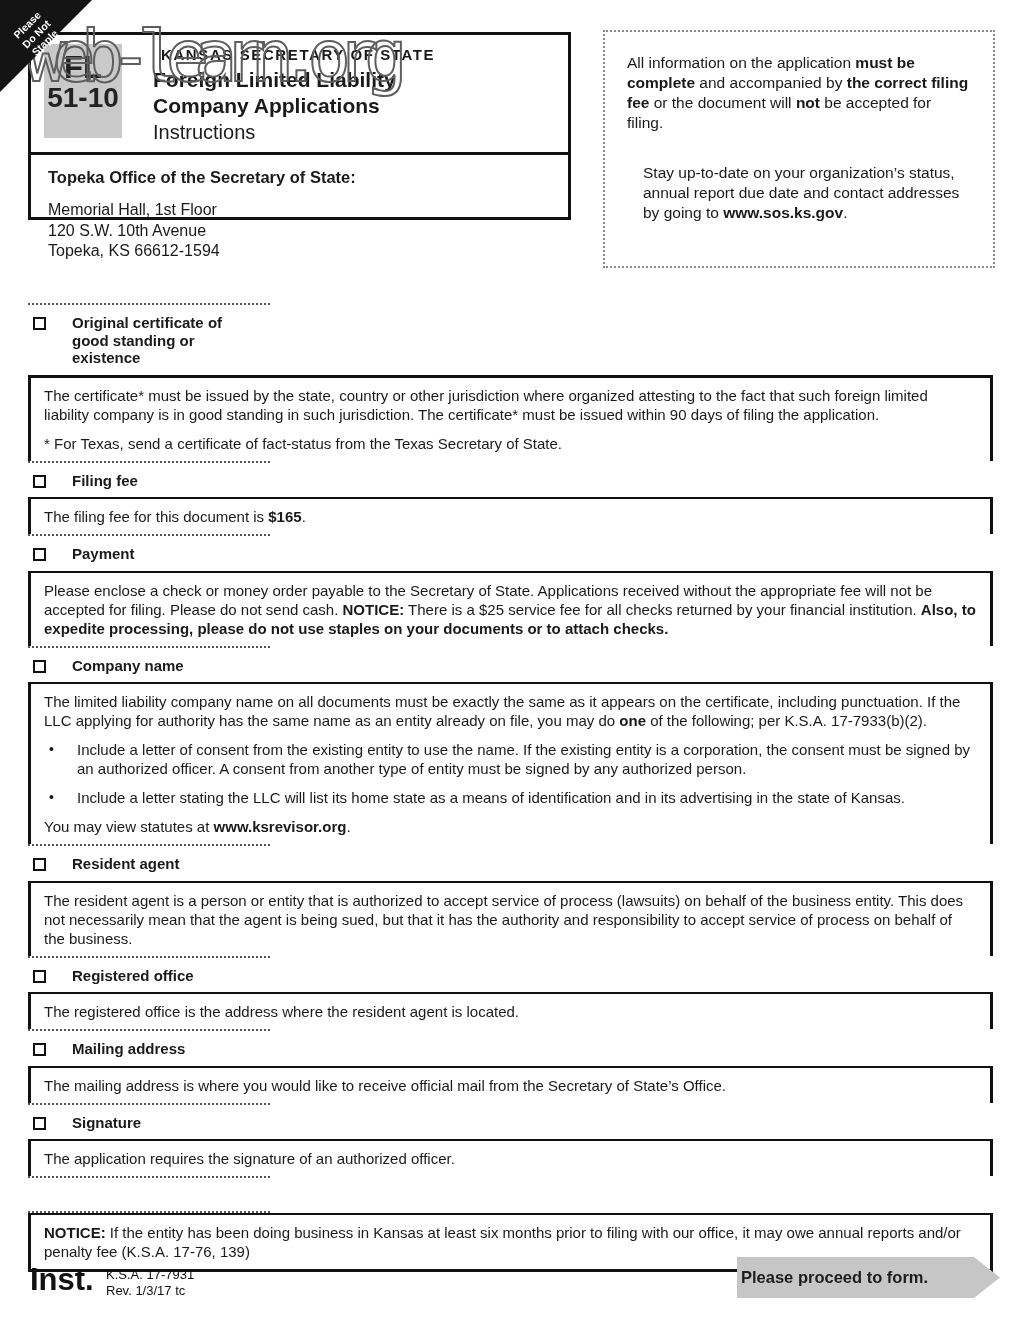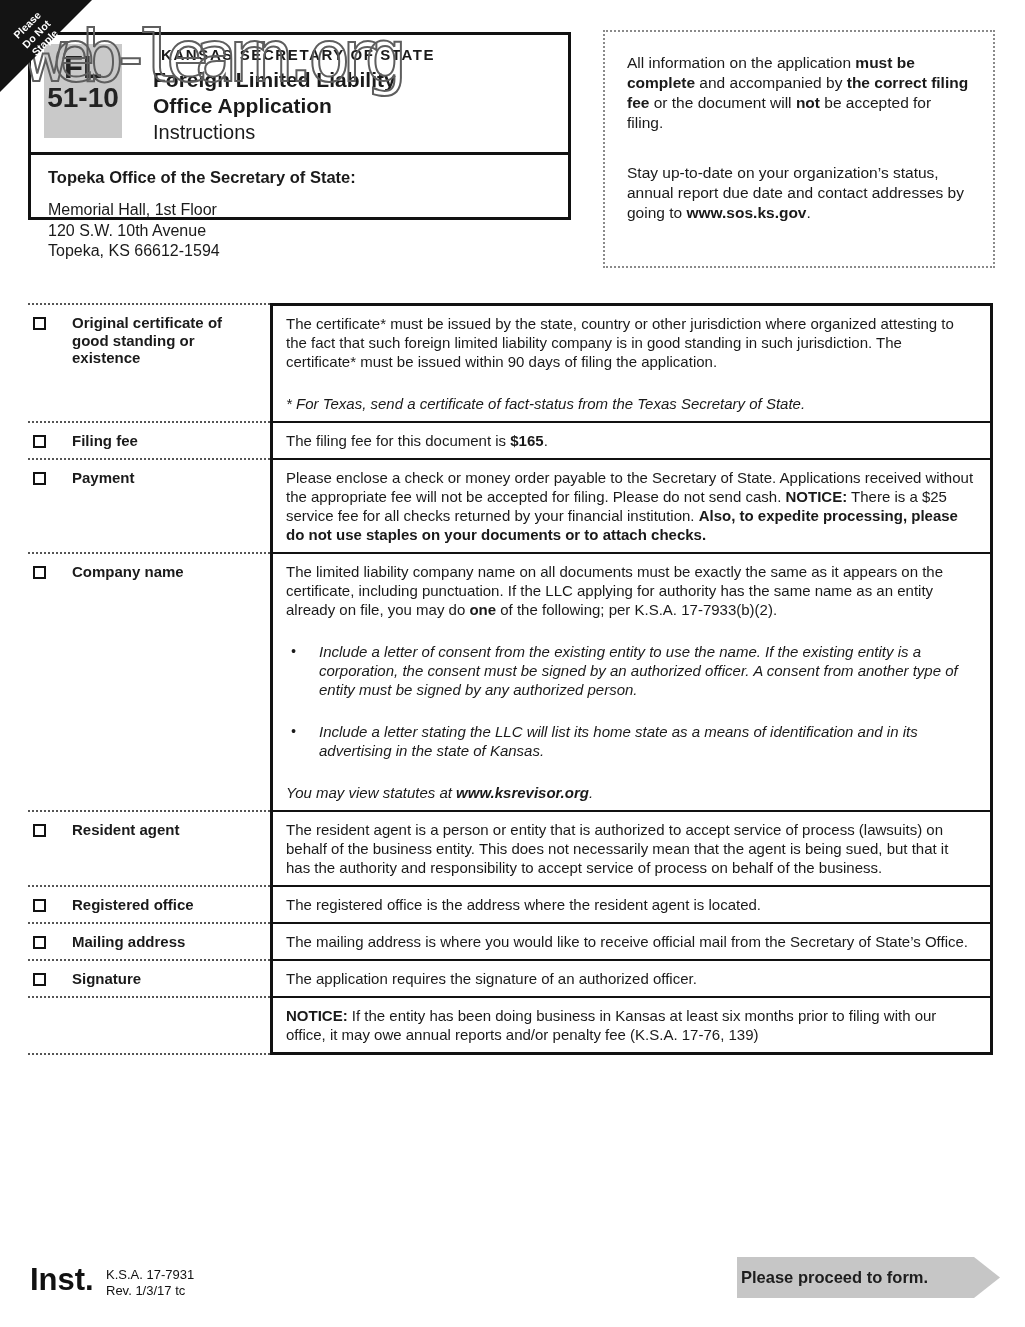--- a/index.html
+++ b/index.html
@@ -55,25 +55,25 @@
   .office-heading { font-size:16.5px; font-weight:bold; }
   .office-cols { display:flex; margin-top:13px; font-size:16px; line-height:20.5px; }
   .office-col1 { width:240px; }
 
   
   .info-box {
     position:absolute; left:603px; top:30px; width:392px; height:238px;
     border:2px dotted #8a8a8a; padding:21px 24px 0 22px;
     font-size:15.5px; line-height:20px;
   }
-  .info-box .para + .para { margin-top:30px; }
+  .info-box .para + .para { margin-top:30px;margin-left:16px; }
 
   
   .itable { position:absolute; left:28px; top:303px; width:965px; }
-  .trow { display:flex; align-items:stretch; }
+  .trow { display:flex; align-items:stretch;flex-direction:column; }
   .lcell {
     width:242px; flex-shrink:0;
     border-top:2px dotted #555;
     padding:9px 8px 8px 5px;
     display:flex; align-items:flex-start;
   }
   .trow:last-child .lcell { border-bottom:2px dotted #555; }
   .checkbox {
     width:13px; height:13px; flex-shrink:0;
     border:2px solid #111; margin:3px 26px 0 0; background:#fff;
@@ -81,21 +81,21 @@
   .rlabel { font-size:15px; font-weight:bold; line-height:17.5px; width:156px; }
   .rcell {
     flex:1;
     border-left:3px solid #111; border-right:3px solid #111;
     border-top:2px solid #111;
     padding:8px 14px 8px 13px;
     font-size:15px; line-height:19px;
   }
   .trow:first-child .rcell { border-top:3px solid #111; }
   .trow:last-child  .rcell { border-bottom:3px solid #111; }
-  .rcell > div + div { margin-top:23px;font-style:italic; }
+  .rcell > div + div { margin-top:10px; }
   .bullet { display:flex; }
   .bullet .dot { margin-left:5px; width:28px; flex-shrink:0; font-size:14px; }
   .bullet .btext { flex:1; }
 
   
   .inst-label { position:absolute; left:30px; top:1262px; font-size:31px; font-weight:bold; color:#111; }
   .foot-notes { position:absolute; left:106px; top:1267px; font-size:13px; line-height:16px; color:#111; }
   .proceed-banner {
     position:absolute; left:737px; top:1257px; width:263px; height:41px;
     background:#c6c6c6;
@@ -118,21 +118,21 @@
 
 <div class="header-box">
   <div class="header-top">
     <div class="logo-box">
       <div class="logo-code">FL</div>
       <div class="logo-num">51-10</div>
     </div>
     <div class="title-block">
       <div class="agency-line">KANSAS SECRETARY OF STATE</div>
       <div class="title-line">Foreign Limited Liability</div>
-      <div class="title-line">Office Application</div>
+      <div class="title-line">Company Applications</div>
       <div class="subtitle-line">Instructions</div>
     </div>
   </div>
   <div class="header-bottom">
     <div class="office-heading">Topeka Office of the Secretary of State:</div>
     <div class="office-cols">
       <div class="office-col1">
         <div>Memorial Hall, 1st Floor</div>
         <div>120 S.W. 10th Avenue</div>
         <div>Topeka, KS 66612-1594</div>

